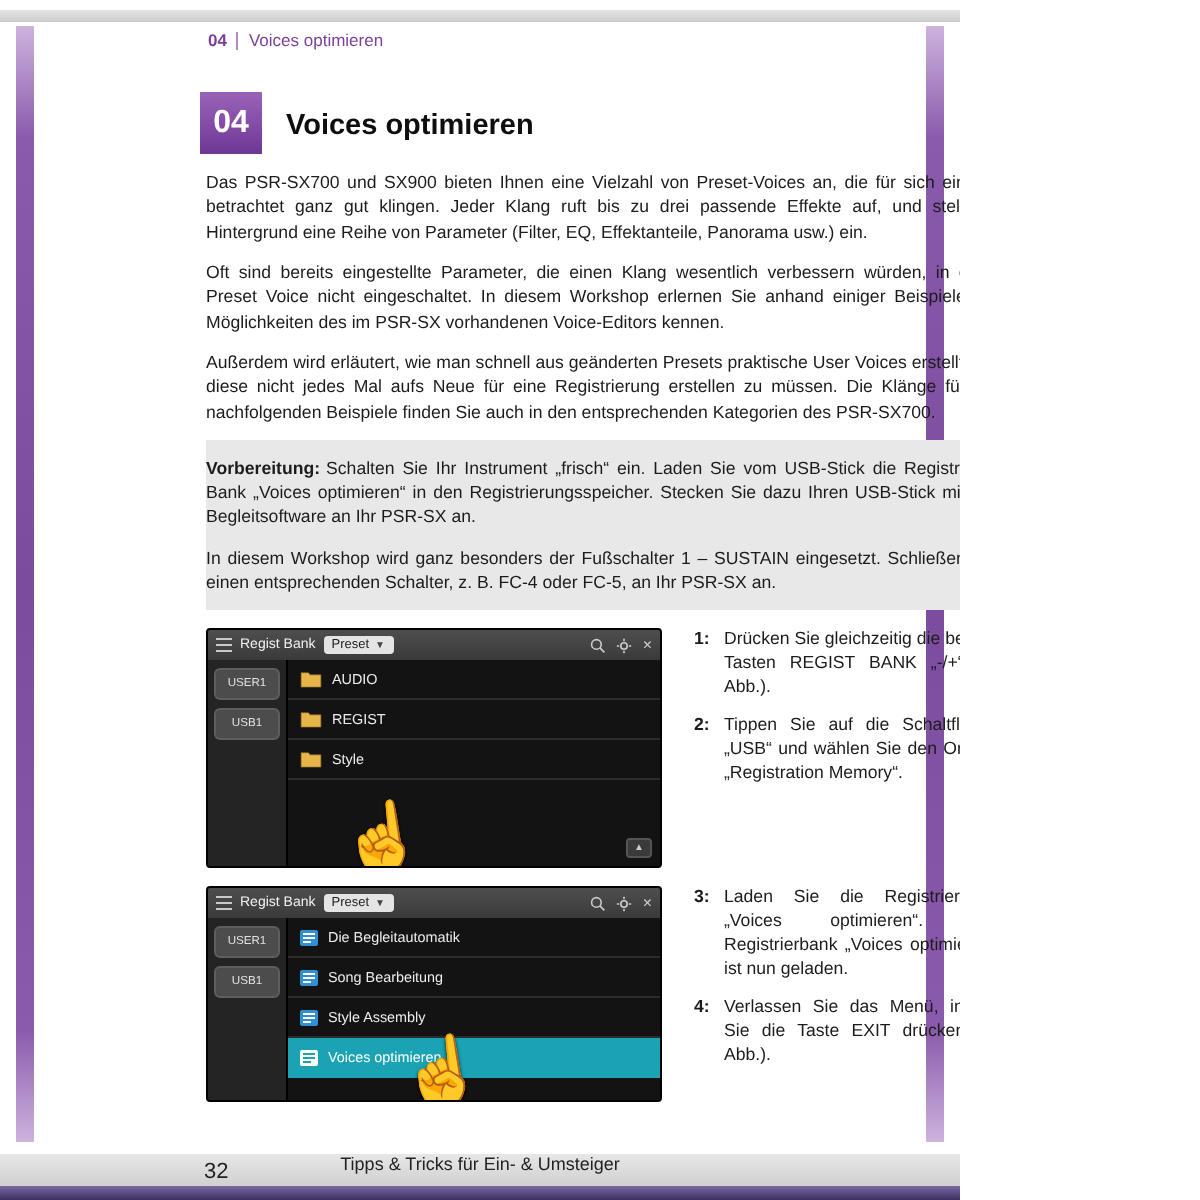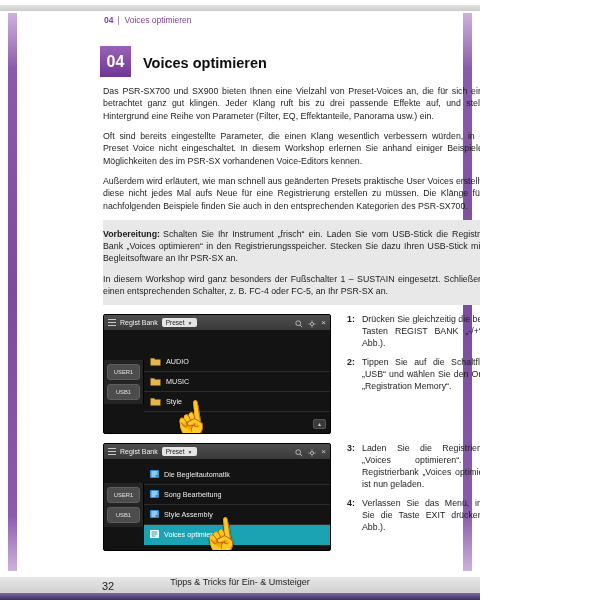--- a/index.html
+++ b/index.html
@@ -46,21 +46,21 @@
   .hamburger { width:8px; height:7px; border-top:1.4px solid #c9c9c9; border-bottom:1.4px solid #c9c9c9;
     position:relative; flex:none; }
   .hamburger::after { content:""; position:absolute; left:0; right:0; top:1.6px; height:1.4px; background:#c9c9c9; }
   .tb-app { color:#f0f0f0; font-size:7px; white-space:nowrap; }
   .crumb { background:#e4e4e4; color:#222; font-size:6.5px; padding:1px 4px; border-radius:2px;
     display:flex; align-items:center; gap:3px; }
   .crumb .caret { font-size:5px; color:#444; }
   .tb-icons { margin-left:auto; display:flex; align-items:center; gap:5px; color:#cfcfcf; }
   .tb-icons .txt-ic { font-size:8px; line-height:1; }
 
-  .shot-body { display:flex; height:calc(100% - 15px);align-items:center; }
+  .shot-body { display:flex; height:calc(100% - 15px); }
   .side { width:40px; background:#242424; padding:4px 3px; display:flex; flex-direction:column; gap:4px;
     border-right:1px solid #000; }
   .side-btn { background:#4c4c4c; border:1px solid #5e5e5e; border-radius:3px; color:#e2e2e2;
     font-size:5.8px; text-align:center; padding:4px 0; }
   .list { flex:1; display:flex; flex-direction:column; }
   .row { height:20px; display:flex; align-items:center; gap:5px; padding:0 6px;
     border-bottom:1px solid #2c2c2c; color:#ececec; font-size:7.2px; }
   .row.selected { background:#1ba3b4; color:#fff; border-bottom-color:#1ba3b4; }
   .row .ric { flex:none; display:flex; }
 
@@ -147,21 +147,21 @@
                   </svg>
                 </span>
               <span>AUDIO</span>
             </div>
             <div class="row">
               <span class="ric">
                   <svg width="11" height="9" viewBox="0 0 12 10">
                     <path d="M0.5 1.5h4l1 1.2h6v6.8h-11z" fill="#e7b54a" stroke="#8a6a20" stroke-width="0.4"></path>
                   </svg>
                 </span>
-              <span>MUSIC</span>
+              <span>REGIST</span>
             </div>
             <div class="row">
               <span class="ric">
                   <svg width="11" height="9" viewBox="0 0 12 10">
                     <path d="M0.5 1.5h4l1 1.2h6v6.8h-11z" fill="#e7b54a" stroke="#8a6a20" stroke-width="0.4"></path>
                   </svg>
                 </span>
               <span>Style</span>
             </div>
           </div>

